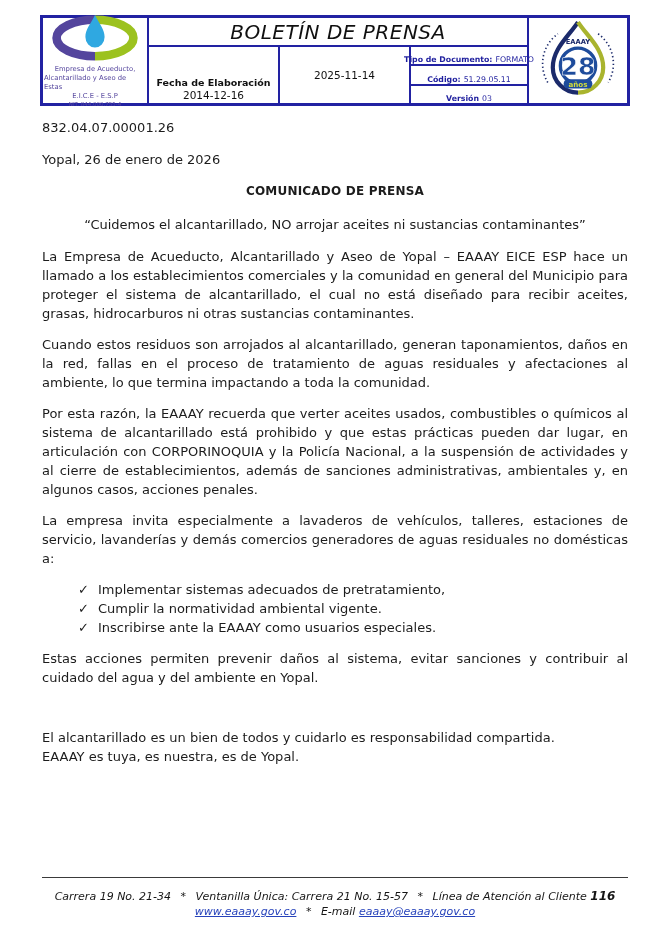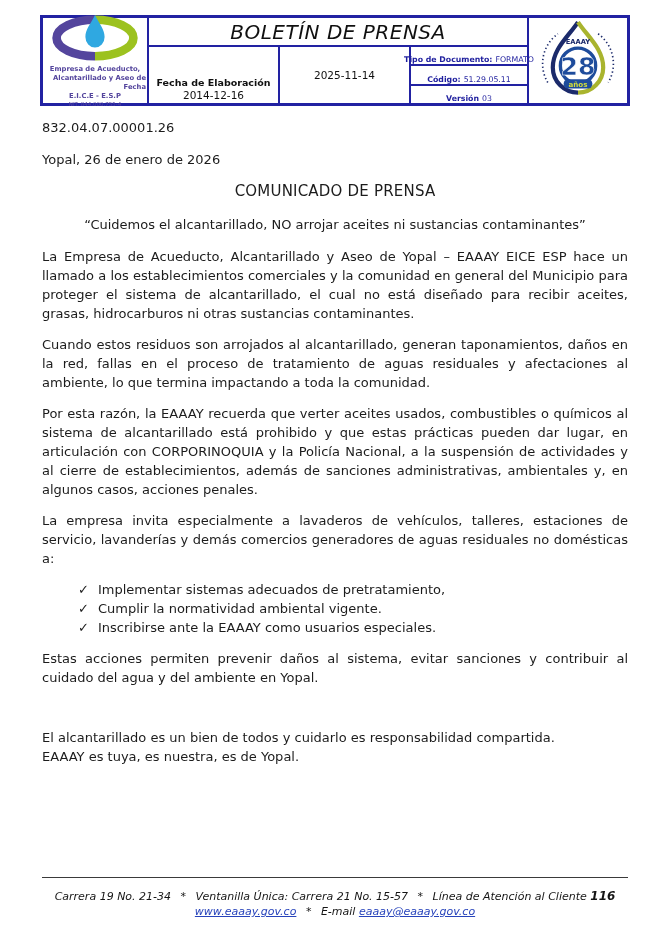--- a/index.html
+++ b/index.html
@@ -25,21 +25,21 @@
   
   .header{
     position:absolute; left:40px; top:15px; width:590px; height:91px;
     border:3px solid var(--navy); display:flex; background:#fff;
   }
   .logo-cell{
     width:106px; border-right:2px solid var(--navy);
     display:flex; flex-direction:column; align-items:center; justify-content:center;
     padding:2px 1px;
   }
-  .logo-text{ color:var(--logo-purple); font-weight:bold; font-size:6.8px; line-height:1.3; text-align:right; }
+  .logo-text{ color:var(--logo-purple); font-weight:normal; font-size:6.8px; line-height:1.3; text-align:left; }
   .logo-nit{ color:var(--logo-purple); font-size:5.5px; line-height:1.3; text-align:center; }
   .mid{ flex:1; display:flex; flex-direction:column; }
   .title-row{
     height:40px; border-bottom:2px solid var(--navy);
     display:flex; align-items:center; justify-content:center;
     font-style:italic; font-size:20px; letter-spacing:0.5px; color:#101010;
   }
   .info-row{ flex:1; display:flex; }
   .fecha-cell{
     flex:1; border-right:2px solid var(--navy);
@@ -60,21 +60,21 @@
     width:100px; border-left:2px solid var(--navy);
     display:flex; align-items:center; justify-content:center;
   }
   
   .content{
     position:absolute; left:42px; top:118px; width:586px;
     font-size:13px; line-height:19px; color:var(--ink);
   }
   .ref{ margin-bottom:13px; }
   .dateline{ margin-bottom:12px; }
-  .headline{ text-align:center; font-weight:normal; font-size:15px; margin:13px 0 14px; letter-spacing:0.2px; }
+  .headline{ text-align:center; font-weight:bold; font-size:12px; margin:13px 0 14px; letter-spacing:0.2px; }
   .quote{ text-align:center; margin-bottom:13px; }
   p.body-par{ text-align:justify; margin-bottom:12px; }
   .bullets{ list-style:none; margin:12px 0 12px 36px; }
   .bullets li{ display:flex; }
   .check{ width:20px; flex:none; }
   .closing{ margin-top:41px; text-align:left; }
   
   .footer{
     position:absolute; left:42px; right:42px; bottom:6px;
     text-align:center; font-style:italic; font-size:11px; line-height:15px; color:#151515;
@@ -94,21 +94,21 @@
 
     <div class="logo-cell">
       <span>
         <svg width="94" height="48" viewBox="0 0 96 50">
           <path d="M48 7 A40 19 0 0 0 48 45" fill="none" stroke="#54459d" stroke-width="9" stroke-linecap="butt"></path>
           <path d="M48 45 A40 19 0 0 0 48 7" fill="none" stroke="#9cc21f" stroke-width="9" stroke-linecap="butt"></path>
           <path d="M48 2 C43 12 38 17 38 25 a10 11 0 0 0 20 0 C58 17 53 12 48 2 Z" fill="#2fa8e1"></path>
         </svg>
       </span>
       <div class="logo-text">Empresa de Acueducto,</div>
-      <div class="logo-text">Alcantarillado y Aseo de Fecha</div>
+      <div class="logo-text">Alcantarillado y Aseo de Estas</div>
       <div class="logo-text">E.I.C.E - E.S.P</div>
       <div class="logo-nit">NIT. 844.000.755-4</div>
     </div>
 
     <div class="mid">
       <div class="title-row">BOLETÍN DE PRENSA</div>
       <div class="info-row">
         <div class="fecha-cell">
           <div class="fecha-label">Fecha de Elaboración</div>
           <div class="fecha-value">2014-12-16</div>

